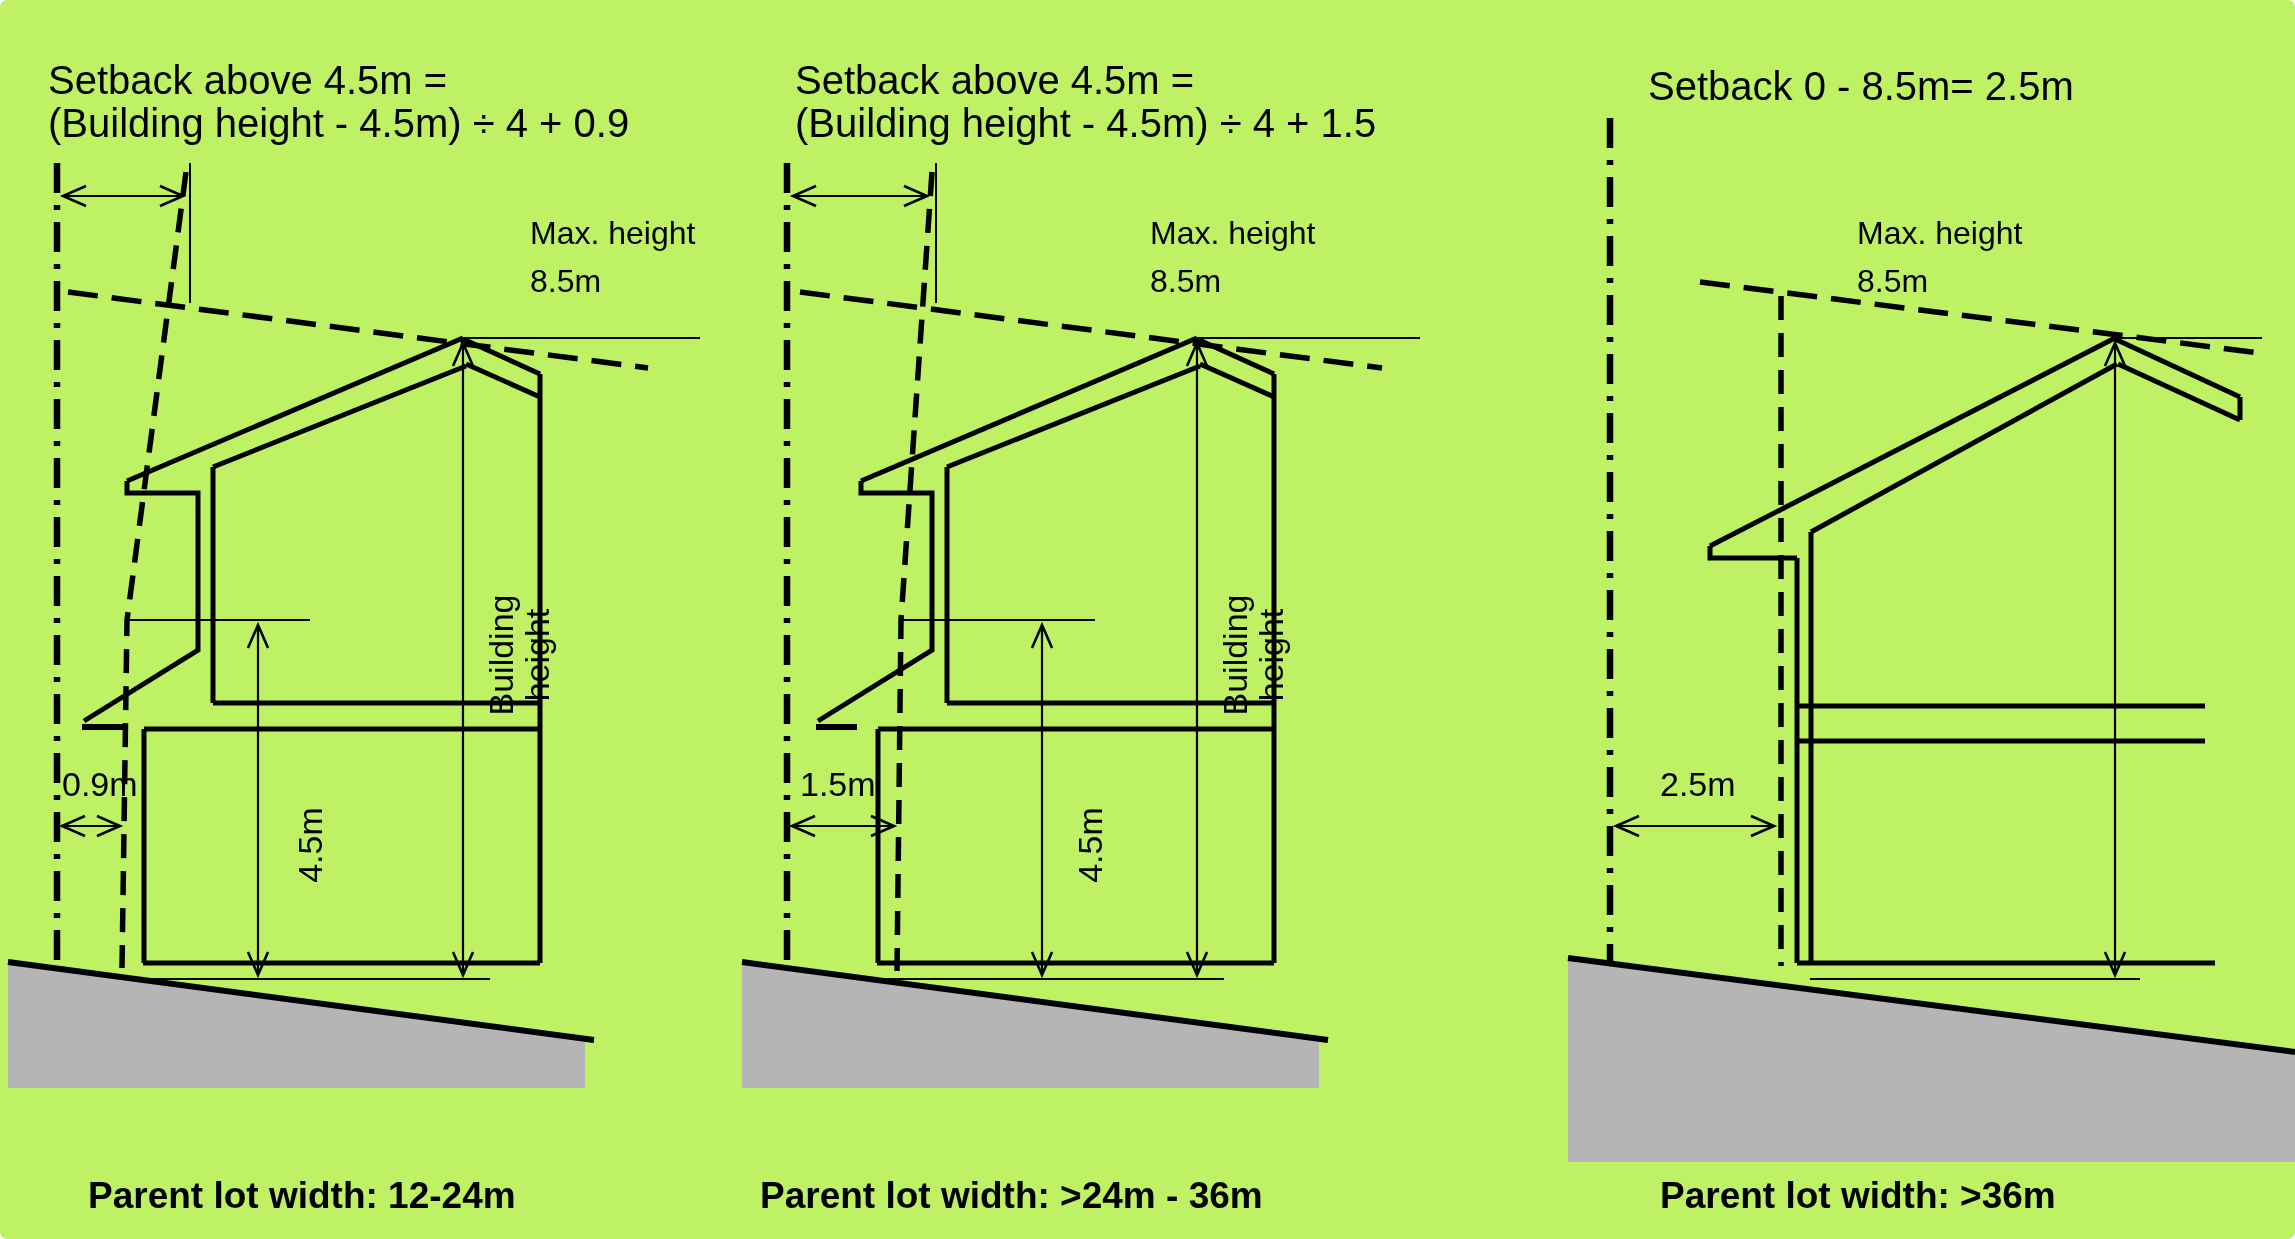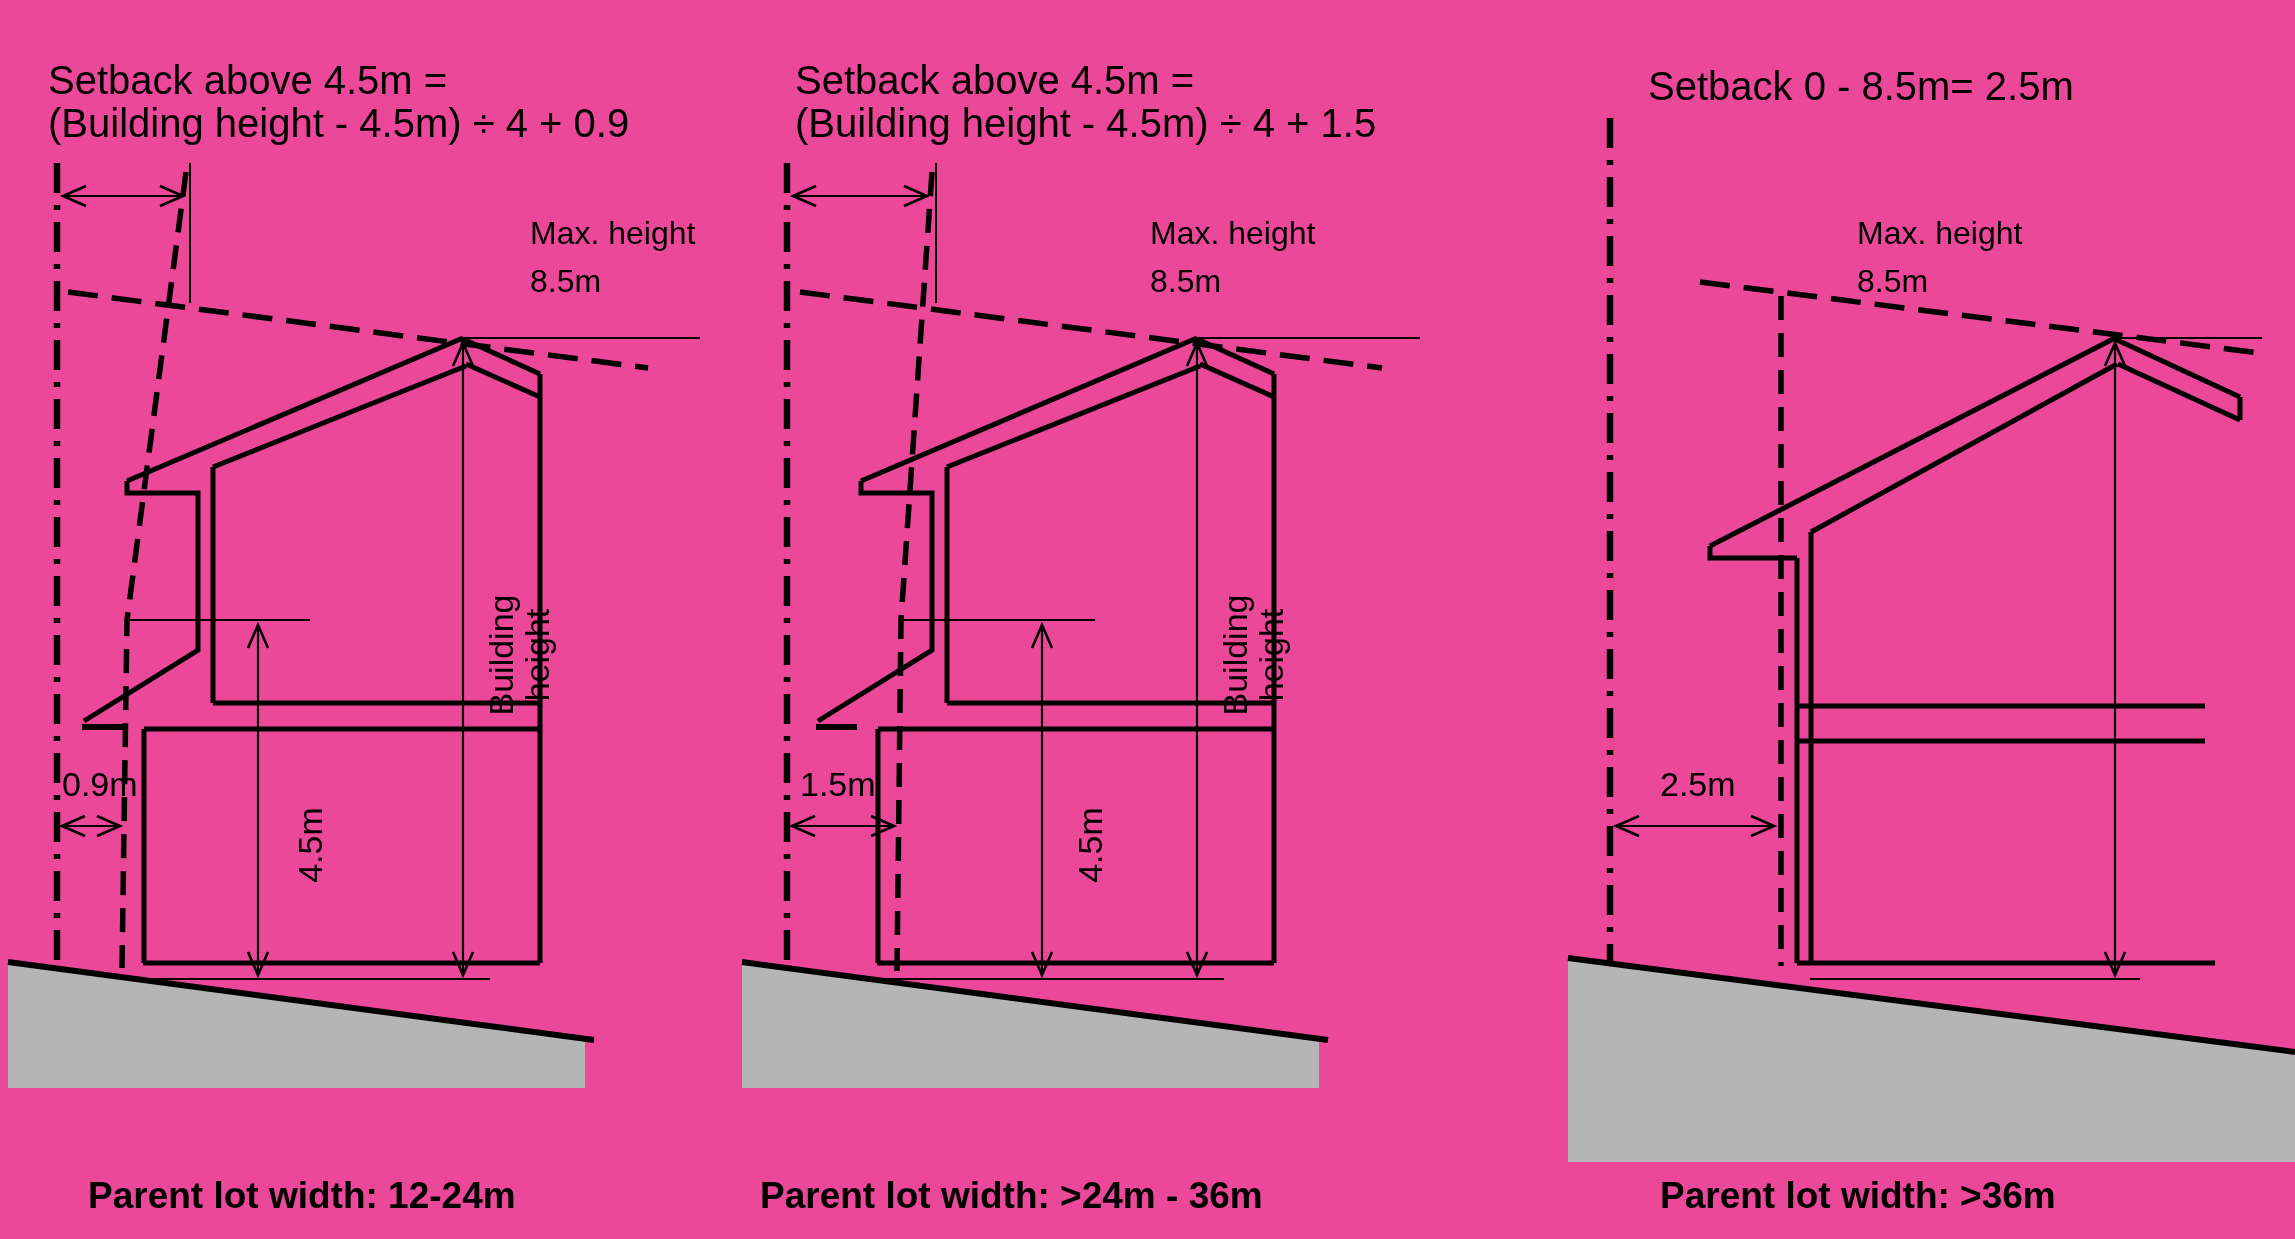--- a/index.html
+++ b/index.html
@@ -1,16 +1,16 @@
 <!DOCTYPE html>
 <html><head>
 <meta charset="utf-8">
 <style>
   html,body{margin:0;padding:0;background:#ffffff;}
-  .stage{width:2295px;height:1239px;position:relative;background:#ec4899;overflow:hidden;}
+  .stage{width:2295px;height:1239px;position:relative;background:#bef264;overflow:hidden;border-radius:7px;}
   svg{display:block;}
   text{font-family:"Liberation Sans","DejaVu Sans",sans-serif;fill:#000;}
   .title{font-size:40px;}
   .small{font-size:32px;}
   .dim{font-size:34px;}
   .rot{font-size:34px;}
   .bottom{font-size:37px;font-weight:bold;}
 </style>
 </head>
 <body>

